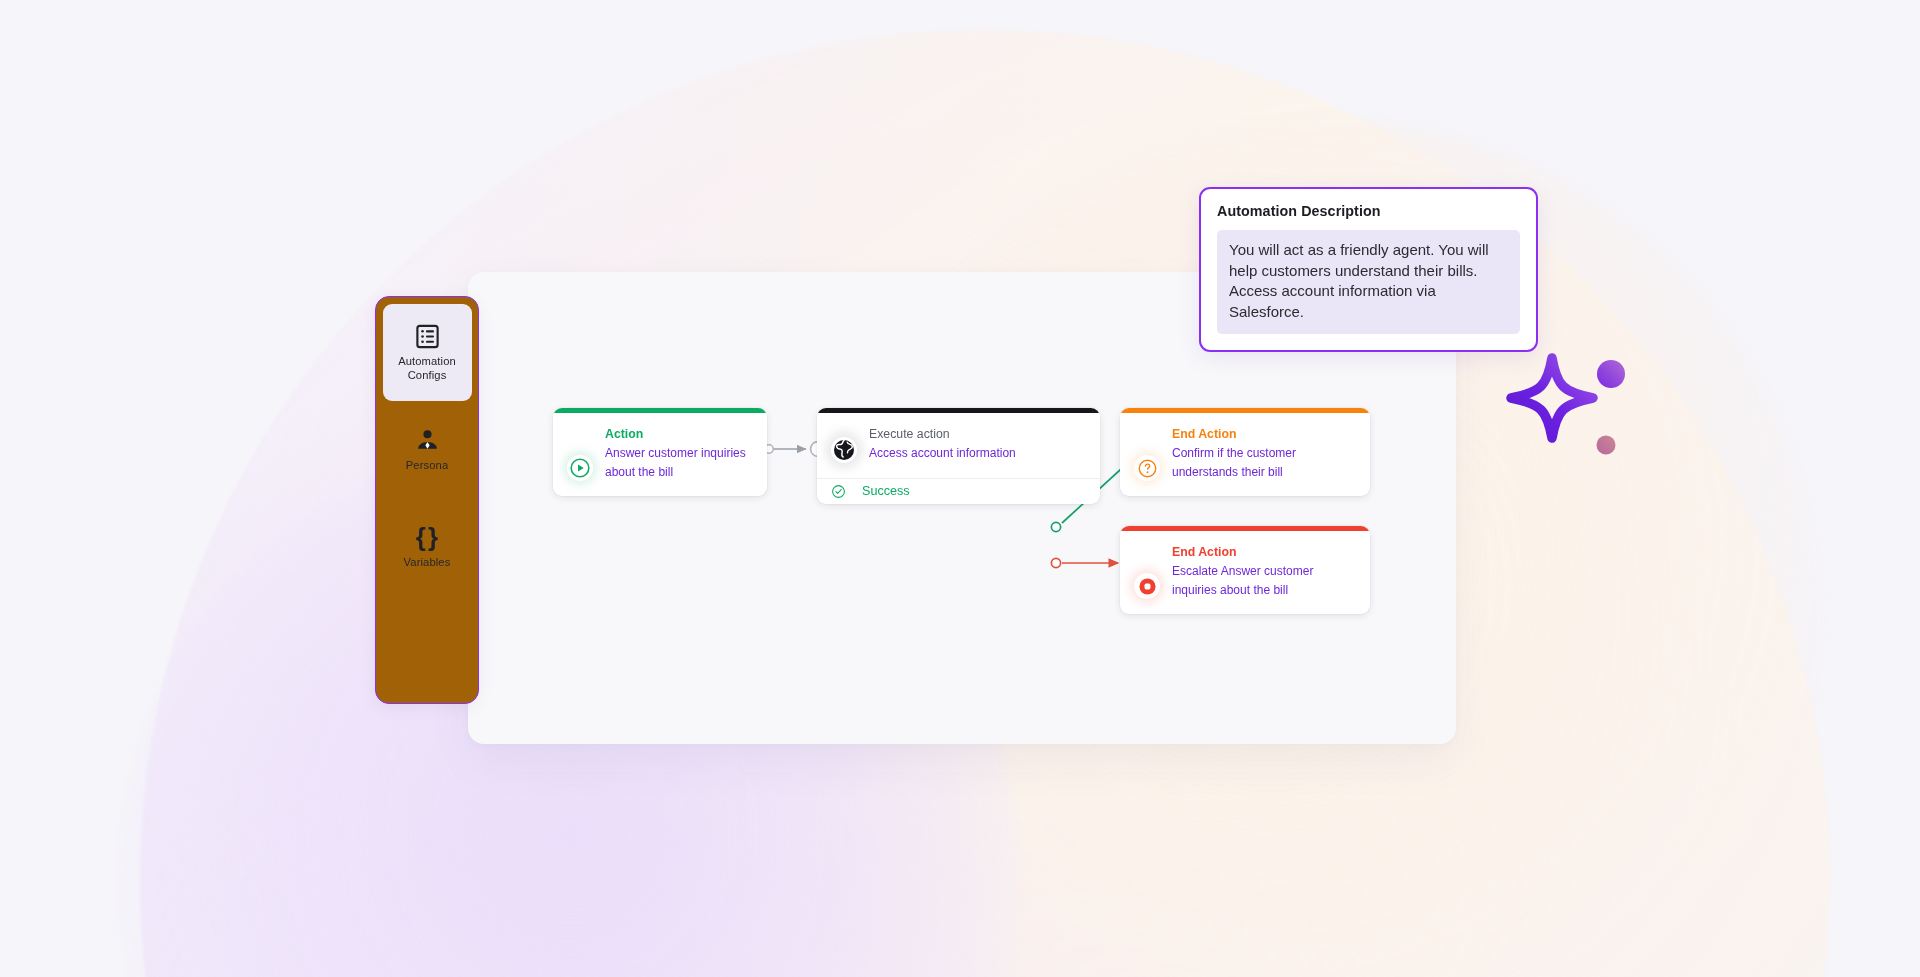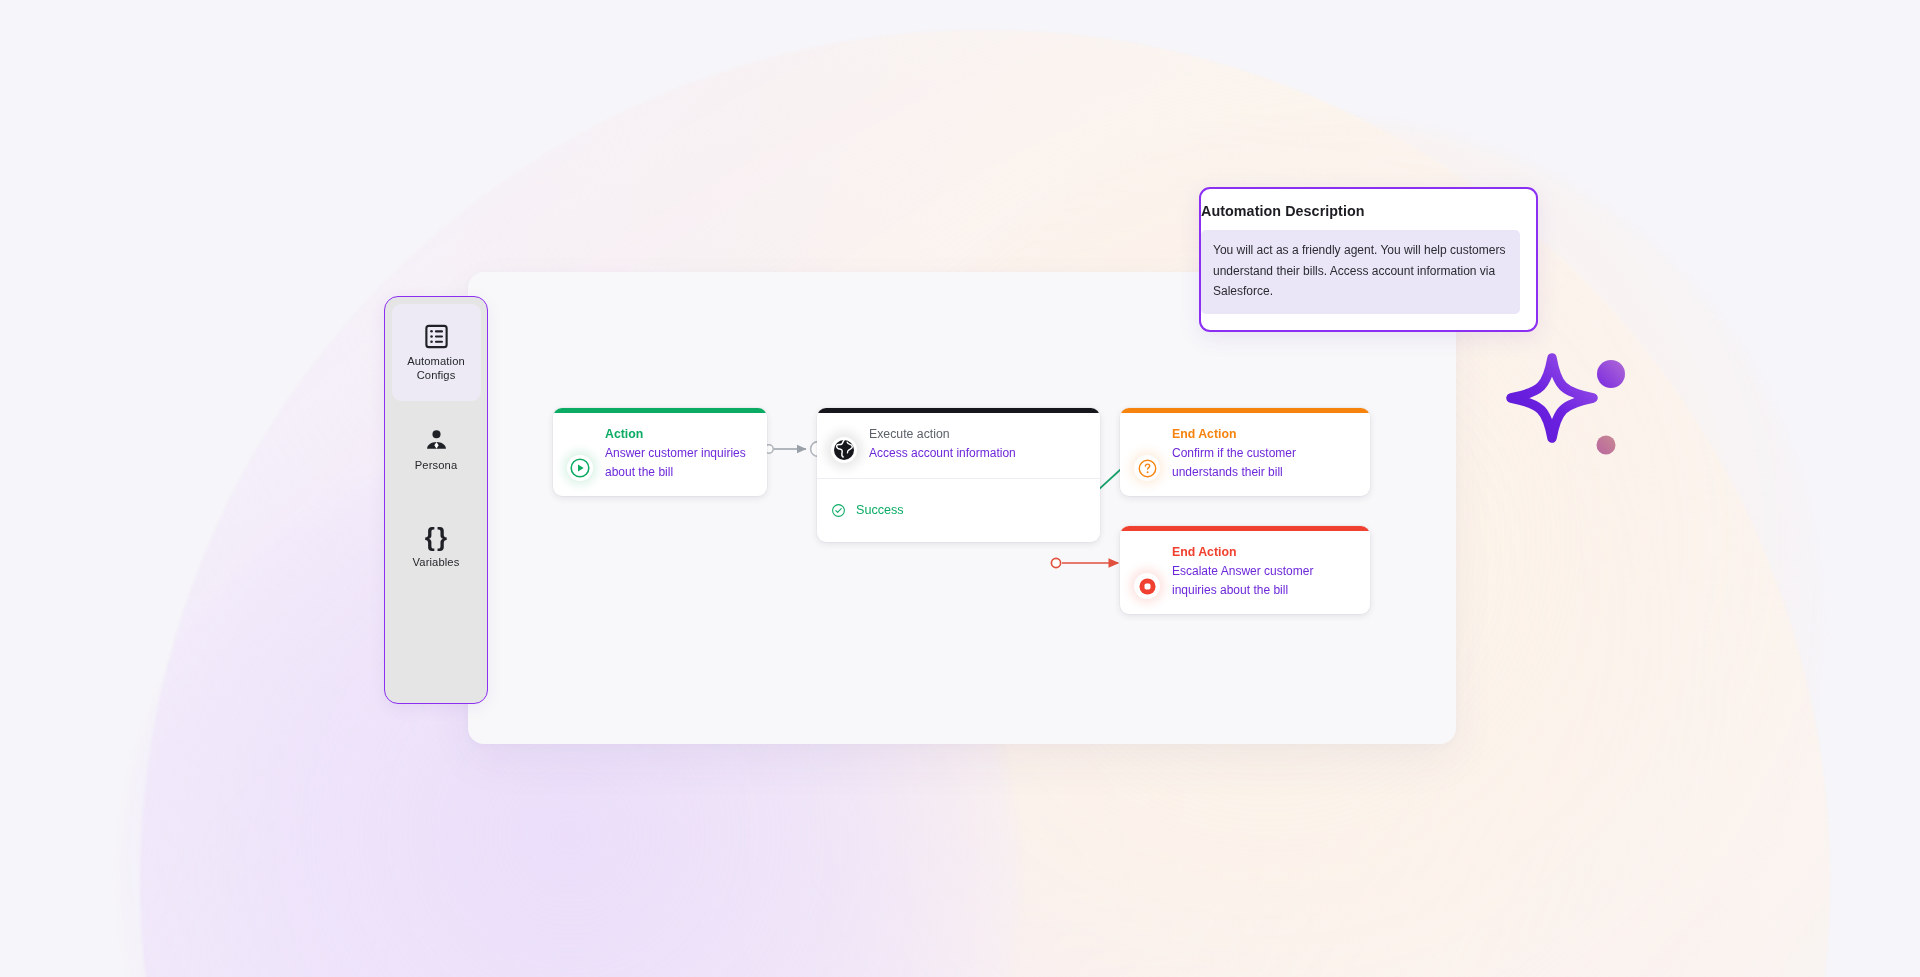--- a/index.html
+++ b/index.html
@@ -62,25 +62,25 @@
     width: 988px;
     height: 472px;
     background: #f8f8fa;
     border-radius: 16px;
     box-shadow: 0 18px 46px rgba(80,60,120,0.055), 0 2px 8px rgba(80,60,120,0.03);
   }
 
   
   #left-toolbar {
     position: absolute;
-    left: 384px;
+    left: 375px;
     top: 296px;
     width: 104px;
     height: 408px;
-    background: #e5e5e5;
+    background: #a16207;
     border: 1.6px solid #8b2ff3;
     border-radius: 14px;
     padding: 7px 7px;
     display: flex;
     flex-direction: column;
     align-items: center;
     justify-content: flex-start;
     gap: 0px;
     box-shadow: 0 4px 16px rgba(100,60,170,0.08);
     z-index: 6;
@@ -164,22 +164,22 @@
   #node-action .node-kicker { color: #0bab64; }
   #node-action .node-icon { box-shadow: 0 0 10px 4px rgba(11,171,100,0.14); }
 
   
   #node-execute { left: 817px; top: 408px; width: 283px; }
   #node-execute .node-topbar { background: #15171c; }
   #node-execute .node-icon { box-shadow: 0 0 11px 5px rgba(20,22,28,0.10); }
   .node-row {
     display: flex;
     align-items: center;
-    gap: 10px;
-    padding: 24px 14px;
+    gap: 16px;
+    padding: 5px 14px;
     border-top: 1px solid #eceef1;
     font-size: 12.6px;
     cursor: pointer;
   }
   .node-row svg { display: block; flex: 0 0 auto; }
   .row-success { color: #0bab64; }
   .row-error   { color: #e8553f; }
 
   
   #node-end-confirm { left: 1120px; top: 408px; width: 250px; }
@@ -204,36 +204,36 @@
 
   
   #desc-card {
     position: absolute;
     left: 1199px;
     top: 187px;
     width: 339px;
     background: #ffffff;
     border: 2px solid #8b2ff3;
     border-radius: 11px;
-    padding: 14px 16px 16px 0;
+    padding: 14px 16px 16px 16px;
     z-index: 8;
     box-shadow: 0 6px 22px rgba(100,50,190,0.10);
   }
   #desc-title {
     font-size: 14.3px;
     font-weight: 700;
     color: #1c1d22;
     margin-bottom: 11px;
     letter-spacing: 0.005em;
   }
   #desc-body {
     background: #ebe5f8;
     border-radius: 5px;
     padding: 10px 12px 12px 12px;
-    font-size: 12px;
+    font-size: 15px;
     line-height: 20.5px;
     color: #2a2c31;
   }
 
   
   #sparkle-group {
     position: absolute;
     left: 1505px;
     top: 352px;
     width: 130px;

